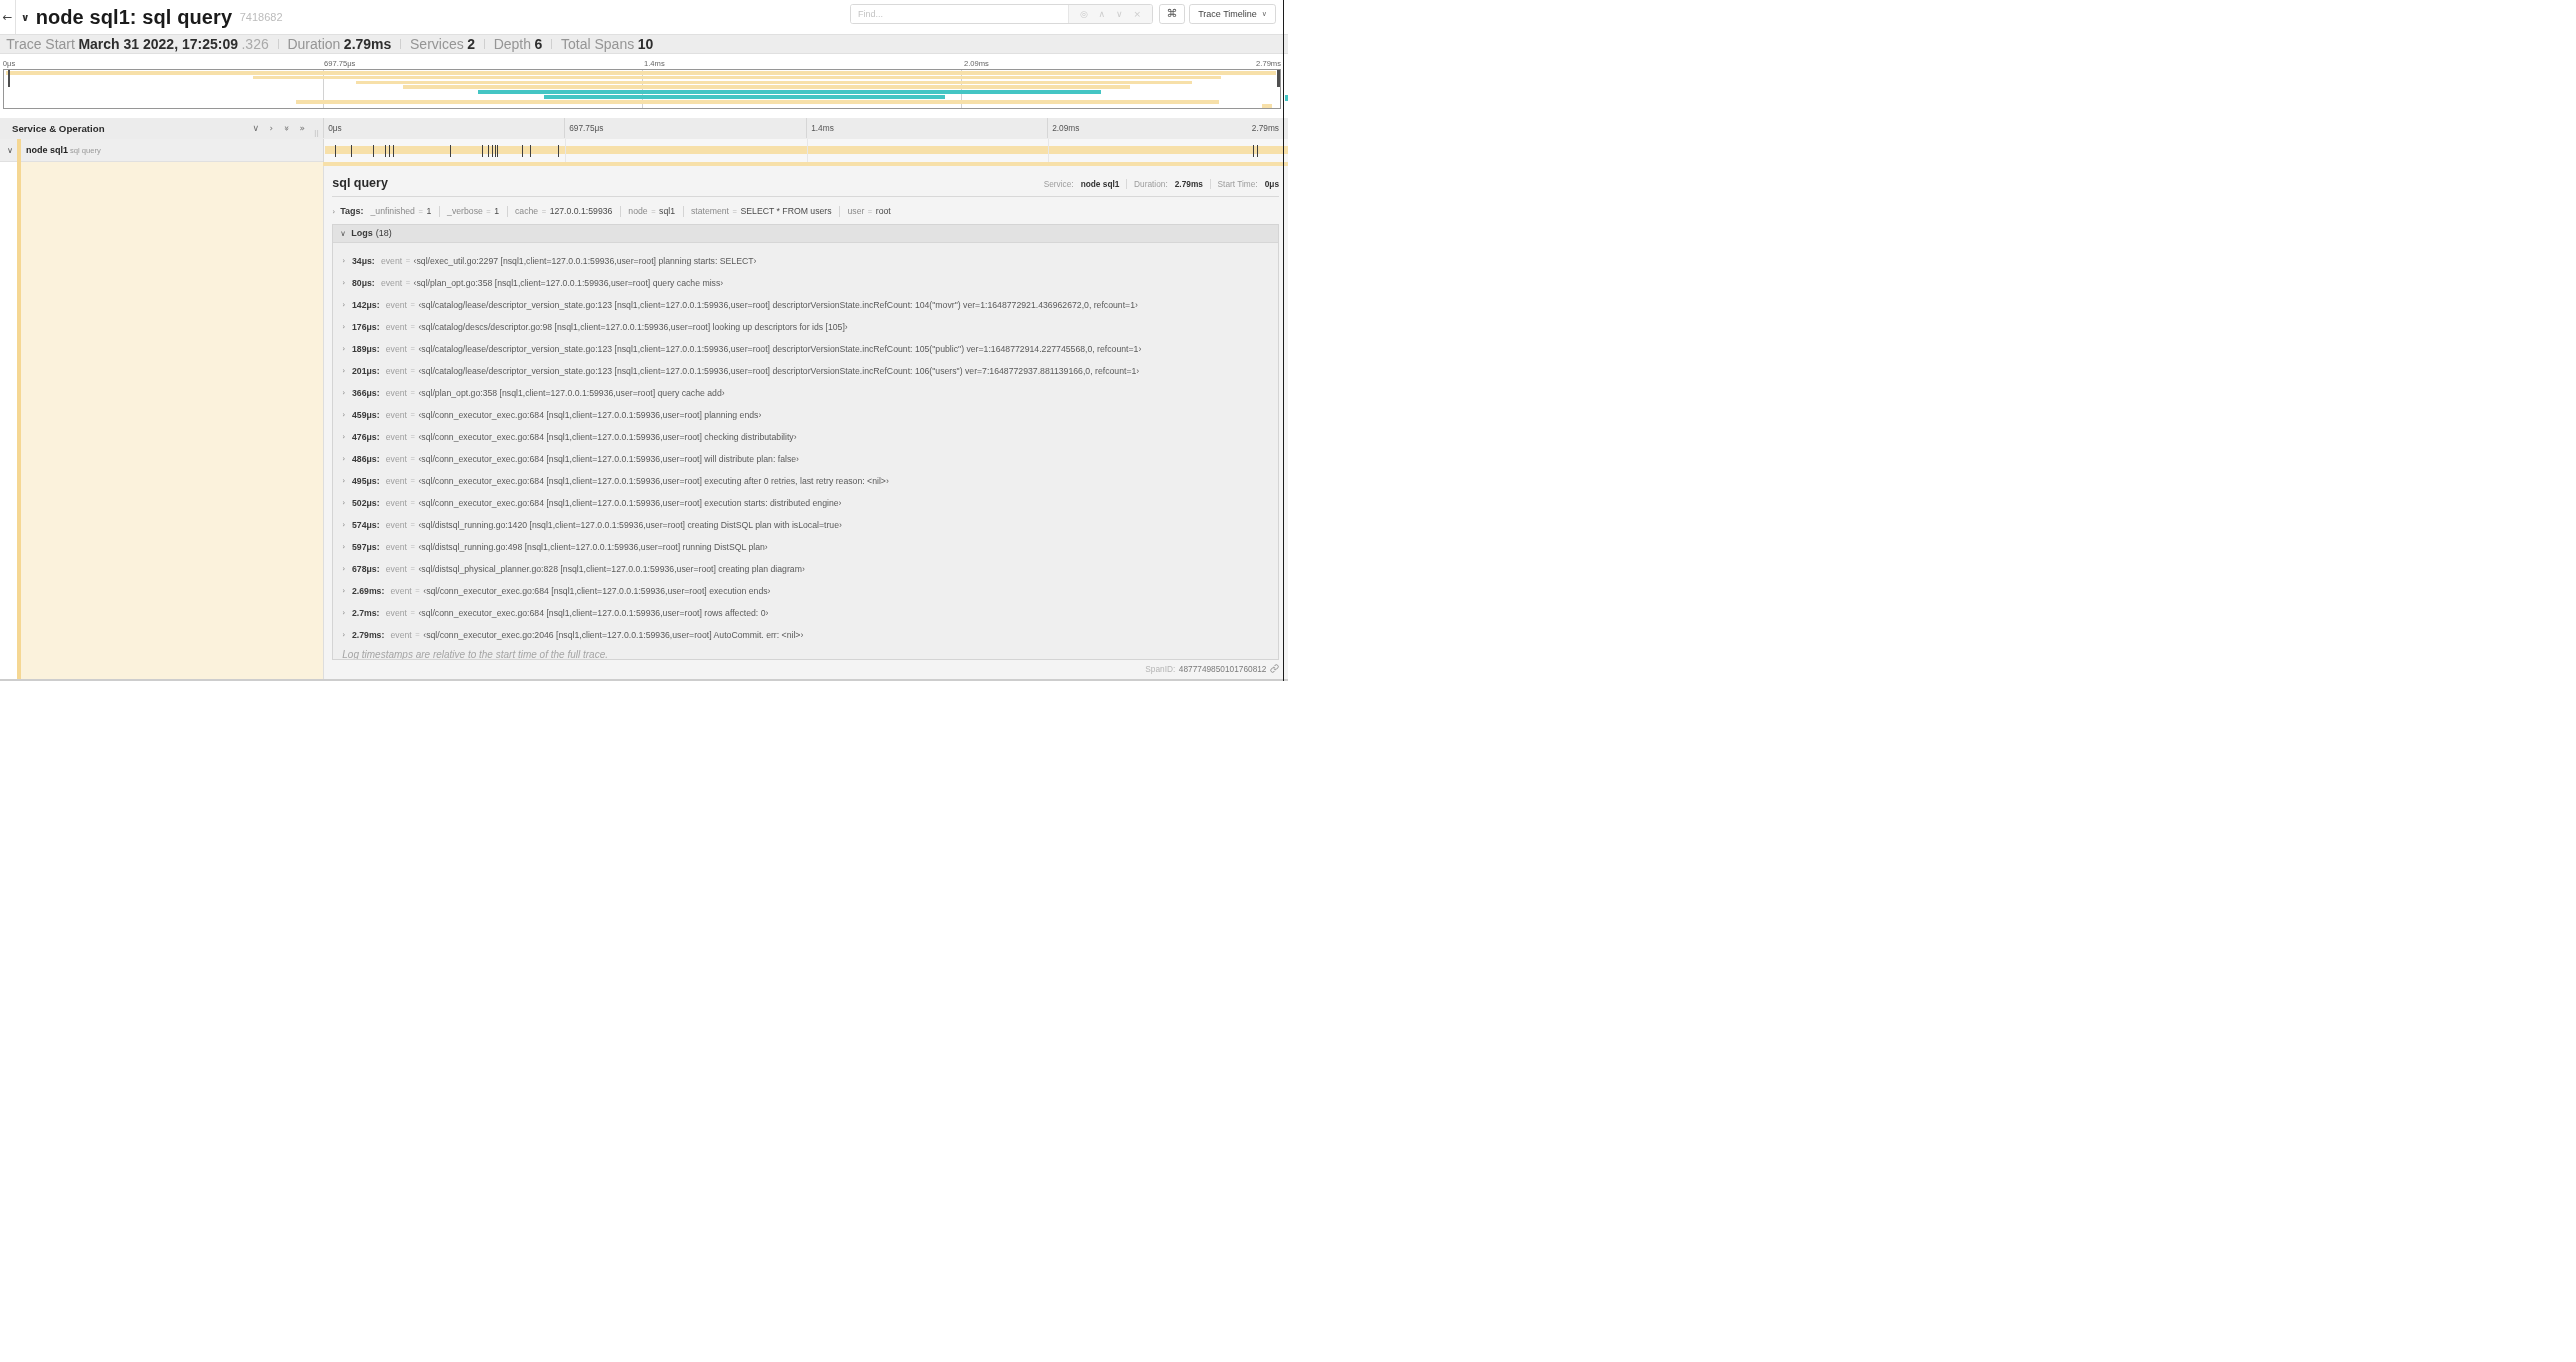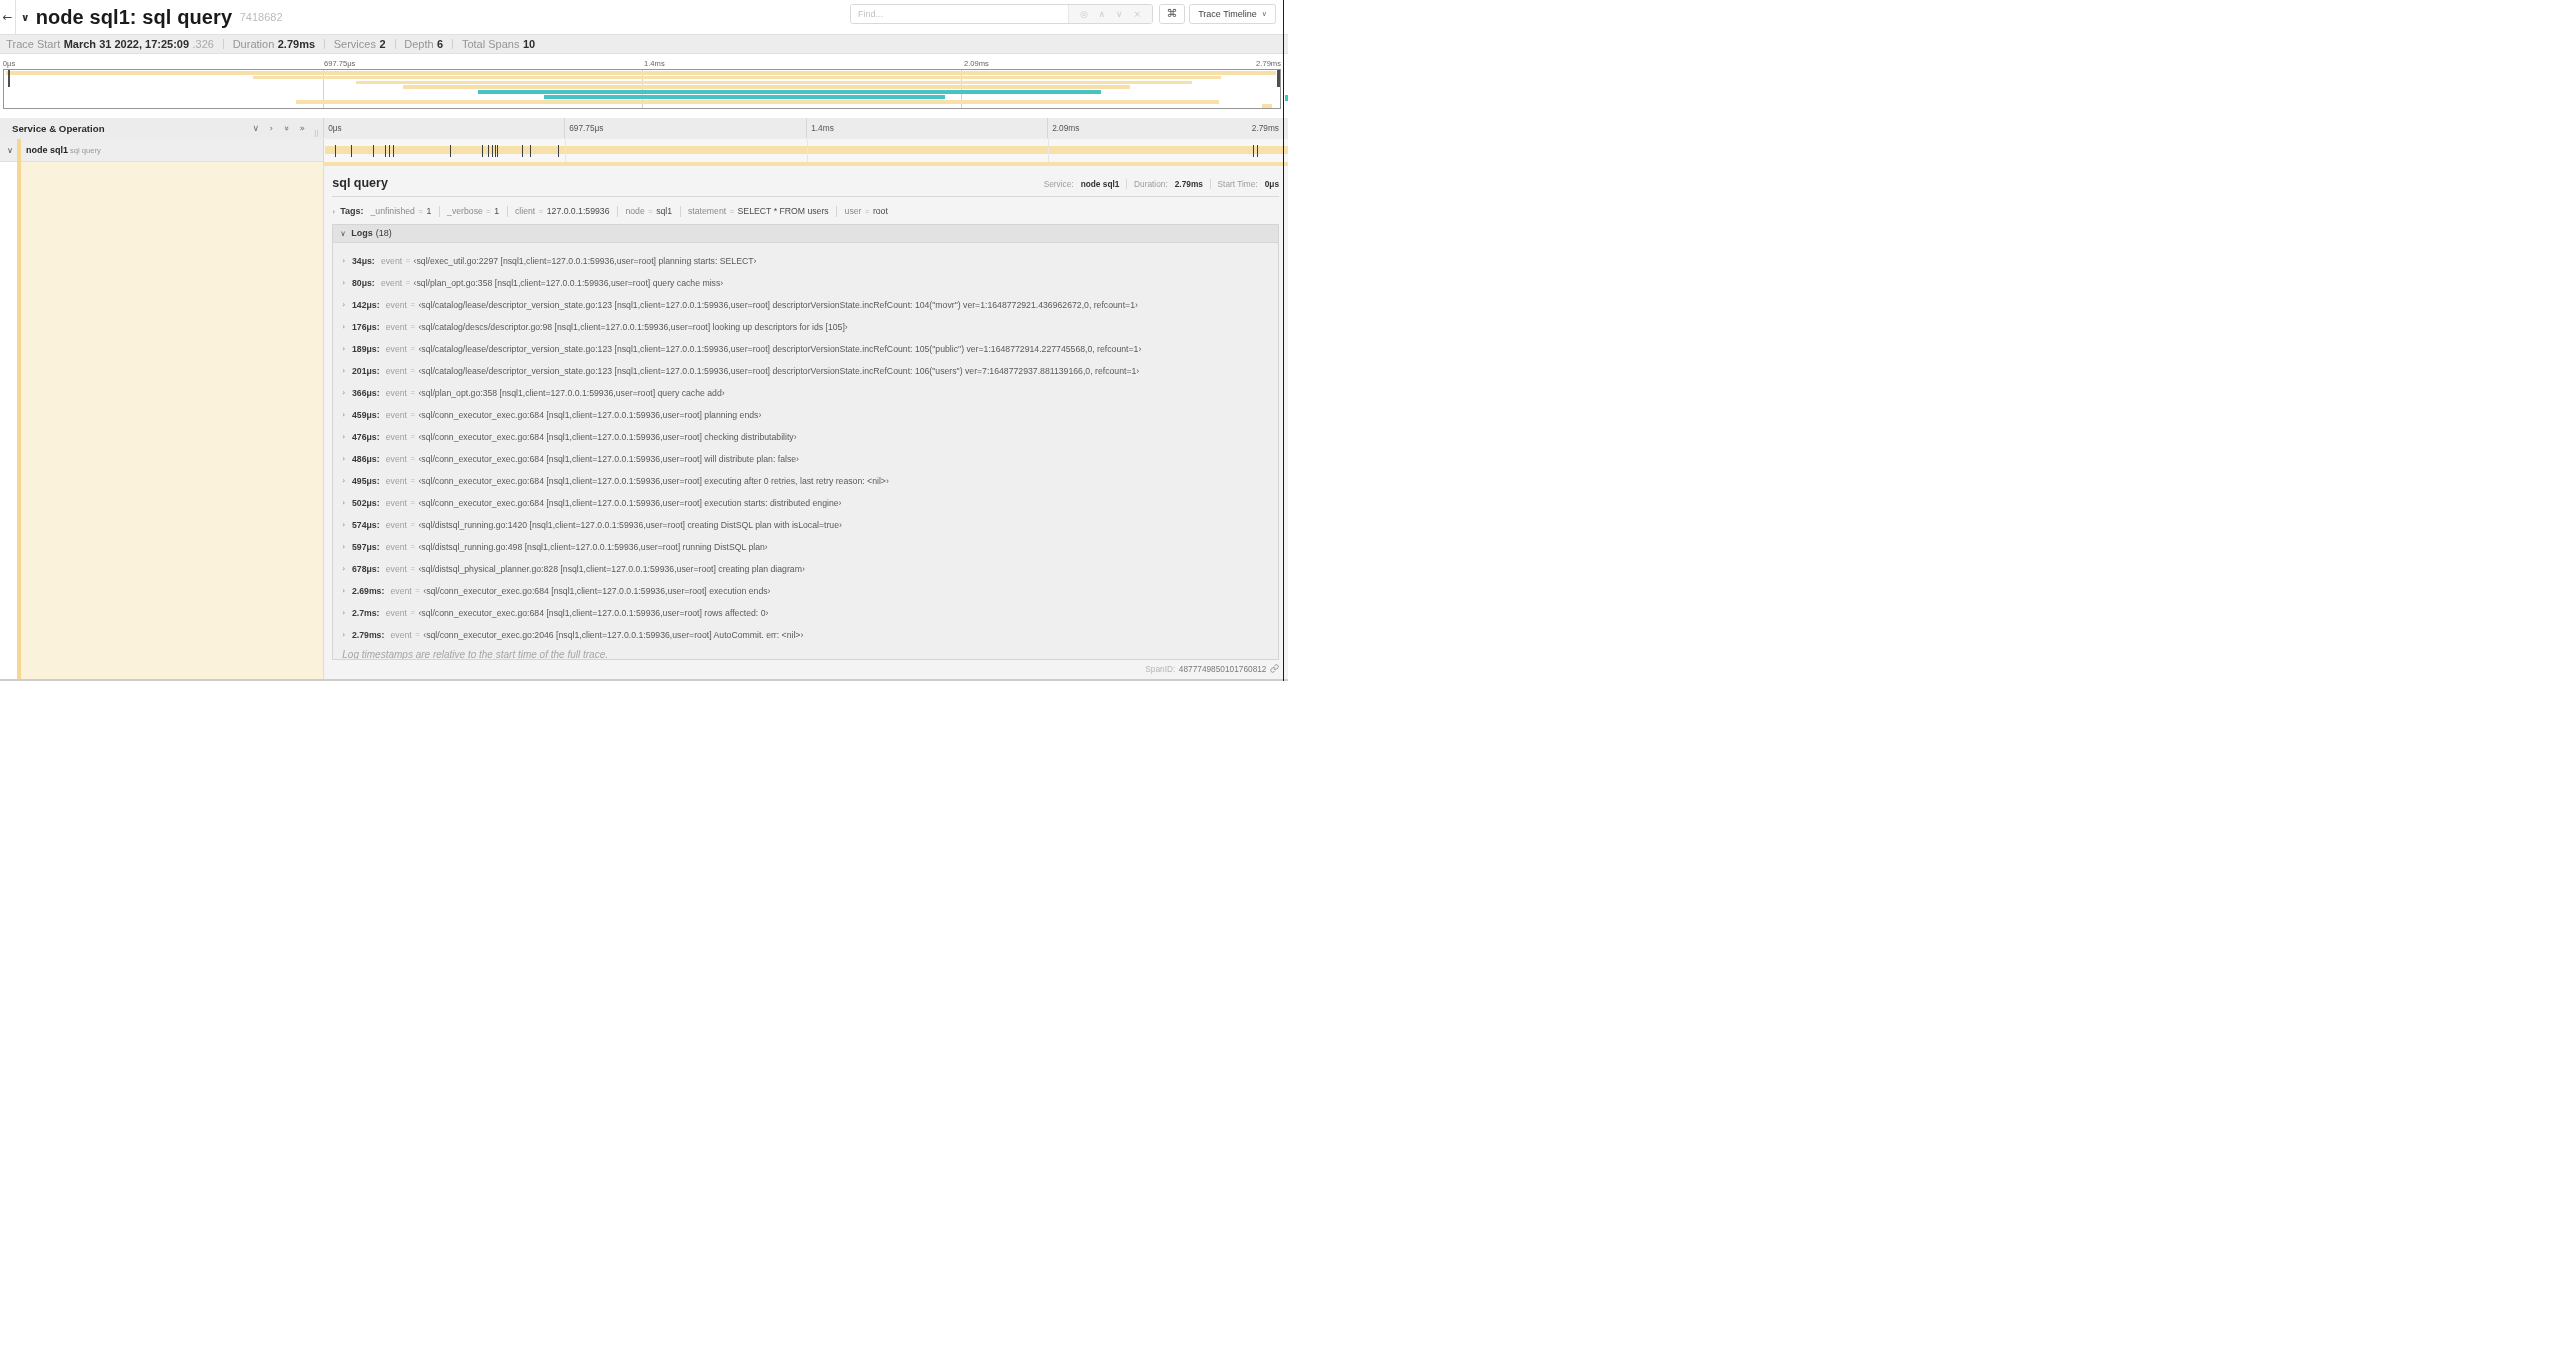--- a/index.html
+++ b/index.html
@@ -19,21 +19,21 @@
   .find-group { position:absolute; left:850px; top:4.2px; width:303px; height:19.4px; border:0.7px solid #d9d9d9; border-radius:2.8px; background:#fff; display:flex; overflow:hidden; }
   .find-input { border:none; outline:none; flex:1; padding:0 7px; font-size:9px; color:#444; font-family:"Liberation Sans",sans-serif; background:#fff; }
   .find-input::placeholder { color:#c3c3c3; }
   .find-icons { width:84px; background:#f6f6f6; border-left:0.7px solid #e6e6e6; display:flex; align-items:center; justify-content:space-evenly; }
   .find-icons span { color:#cccccc; font-size:9px; cursor:pointer; }
   .kbd-btn { position:absolute; left:1159px; top:4.2px; width:26px; height:19.4px; border:0.7px solid #d9d9d9; border-radius:2.8px; background:#fff; display:flex; align-items:center; justify-content:center; font-size:11px; color:#555; cursor:pointer; }
   .view-btn { position:absolute; left:1189px; top:4.2px; width:87px; height:19.4px; border:0.7px solid #d9d9d9; border-radius:2.8px; background:#fff; display:flex; align-items:center; justify-content:center; gap:4.8px; font-size:9px; color:#444; cursor:pointer; }
   .view-btn .ico { font-size:7px; color:#666; }
 
   
-  .summary-bar { position:absolute; left:0; top:34px; width:1380px; height:20px; background:#ededed; border-top:0.7px solid #e0e0e0; border-bottom:0.7px solid #e0e0e0; display:flex; align-items:center; padding-left:6.2px; font-size:11px; }
+  .summary-bar { position:absolute; left:0; top:34px; width:1380px; height:20px; background:#ededed; border-top:0.7px solid #e0e0e0; border-bottom:0.7px solid #e0e0e0; display:flex; align-items:center; padding-left:6.2px; font-size:14px; }
   .sum-item { display:flex; align-items:center; gap:3.5px; }
   .sum-label { color:#959595; }
   .sum-value { color:#2e2e2e; font-weight:bold; }
   .sum-suffix { color:#aaa; }
   .sum-sep { width:0.7px; height:10.4px; background:#cfcfcf; margin:0 9px; }
 
   
   .mini-labels { position:absolute; left:0; top:57px; width:1288px; height:11.8px; font-size:7.6px; color:#666; }
   .mini-labels div { position:absolute; bottom:0.7px; }
   .mini-canvas { position:absolute; left:2.8px; top:69px; width:1278px; height:40px; background:#fff; border:1px solid #969696; }
@@ -285,21 +285,21 @@
             <span class="tag-val">1</span>
           </div>
           <div class="tag-sep"></div>
           <div class="tag-item">
             <span class="tag-key">_verbose</span>
             <span class="tag-eq">=</span>
             <span class="tag-val">1</span>
           </div>
           <div class="tag-sep"></div>
           <div class="tag-item">
-            <span class="tag-key">client</span>
+            <span class="tag-key">cache</span>
             <span class="tag-eq">=</span>
             <span class="tag-val">127.0.0.1:59936</span>
           </div>
           <div class="tag-sep"></div>
           <div class="tag-item">
             <span class="tag-key">node</span>
             <span class="tag-eq">=</span>
             <span class="tag-val">sql1</span>
           </div>
           <div class="tag-sep"></div>

